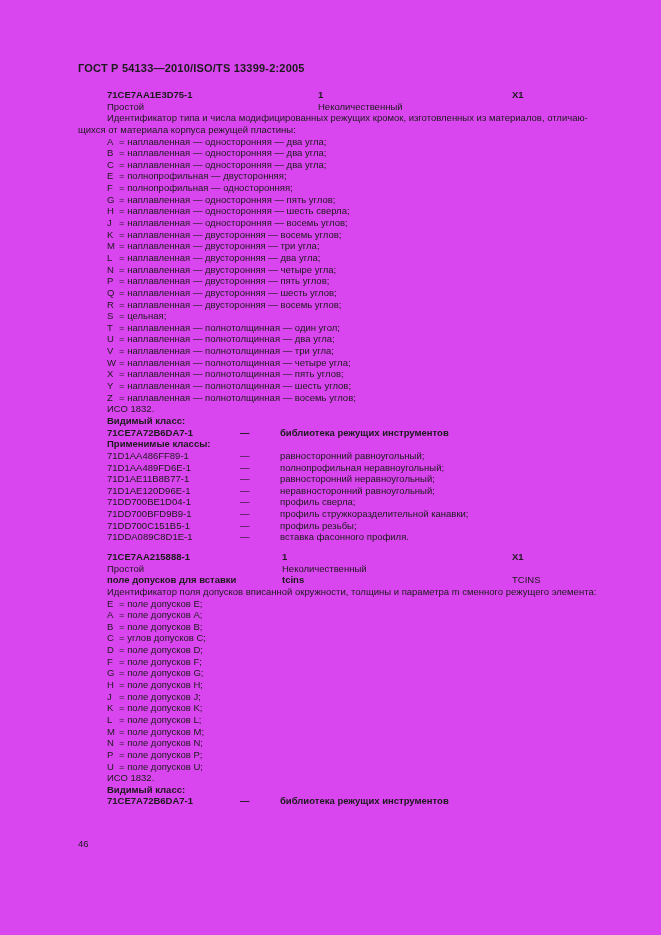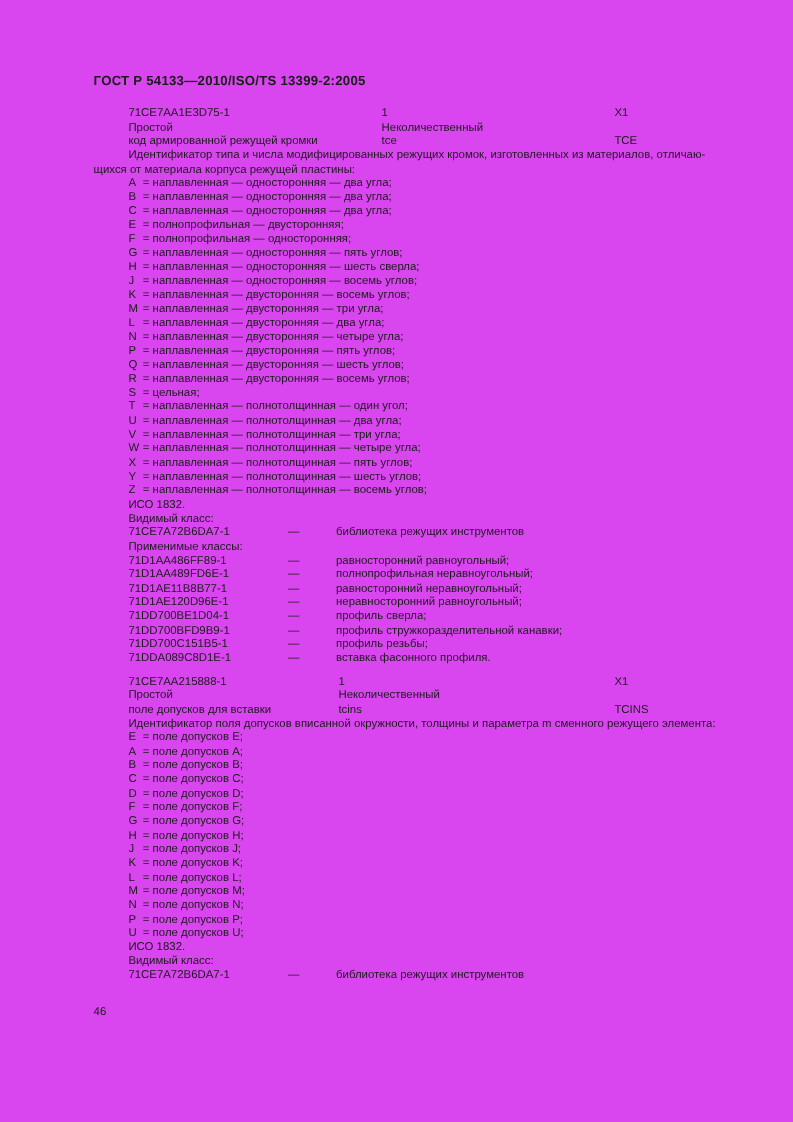--- a/index.html
+++ b/index.html
@@ -18,21 +18,21 @@
   .blk1{margin-top:14px;}
   .blk2{margin-top:8px;}
   .ln{position:relative;height:11.65px;line-height:11.65px;white-space:nowrap;}
   .c1{position:absolute;left:29px;top:0;}
   .c2{position:absolute;left:240px;top:0;}
   .c2x{position:absolute;left:204px;top:0;}
   .c3{position:absolute;left:434px;top:0;}
   .cd{position:absolute;left:162px;top:0;}
   .cv{position:absolute;left:202px;top:0;}
   .ind{padding-left:29px;}
-  .b{font-weight:normal;}
+  .b{font-weight:bold;}
   .k{display:inline-block;width:12px;}
   .pagenum{position:absolute;left:78px;top:838px;line-height:12px;}
 </style>
 </head>
 <body>
 
 <div class="page">
   <div class="content">
 
     <div class="doc-title">ГОСТ Р 54133—2010/ISO/TS 13399-2:2005</div>
@@ -40,25 +40,20 @@
     <section class="block blk1">
       <div class="ln">
         <span class="c1 b">71CE7AA1E3D75-1</span>
         <span class="c2 b">1</span>
         <span class="c3 b">X1</span>
       </div>
       <div class="ln">
         <span class="c1">Простой</span>
         <span class="c2">Неколичественный</span>
       </div>
-      <div class="ln">
-        <span class="c1 b">код армированной режущей кромки</span>
-        <span class="c2 b">tce</span>
-        <span class="c3">TCE</span>
-      </div>
       <div class="ln ind">Идентификатор типа и числа модифицированных режущих кромок, изготовленных из материалов, отличаю-</div>
       <div class="ln">щихся от материала корпуса режущей пластины:</div>
 
       <div>
 
           <div class="ln ind"><span class="k">A</span><span>= наплавленная — односторонняя — два угла;</span></div>
 
           <div class="ln ind"><span class="k">B</span><span>= наплавленная — односторонняя — два угла;</span></div>
 
           <div class="ln ind"><span class="k">C</span><span>= наплавленная — односторонняя — два угла;</span></div>
@@ -184,21 +179,21 @@
       <div class="ln ind">Идентификатор поля допусков вписанной окружности, толщины и параметра m сменного режущего элемента:</div>
 
       <div>
 
           <div class="ln ind"><span class="k">E</span><span>= поле допусков E;</span></div>
 
           <div class="ln ind"><span class="k">A</span><span>= поле допусков A;</span></div>
 
           <div class="ln ind"><span class="k">B</span><span>= поле допусков B;</span></div>
 
-          <div class="ln ind"><span class="k">C</span><span>= поле допусков C;</span></div>
+          <div class="ln ind"><span class="k">C</span><span>= углов допусков C;</span></div>
 
           <div class="ln ind"><span class="k">D</span><span>= поле допусков D;</span></div>
 
           <div class="ln ind"><span class="k">F</span><span>= поле допусков F;</span></div>
 
           <div class="ln ind"><span class="k">G</span><span>= поле допусков G;</span></div>
 
           <div class="ln ind"><span class="k">H</span><span>= поле допусков H;</span></div>
 
           <div class="ln ind"><span class="k">J</span><span>= поле допусков J;</span></div>

